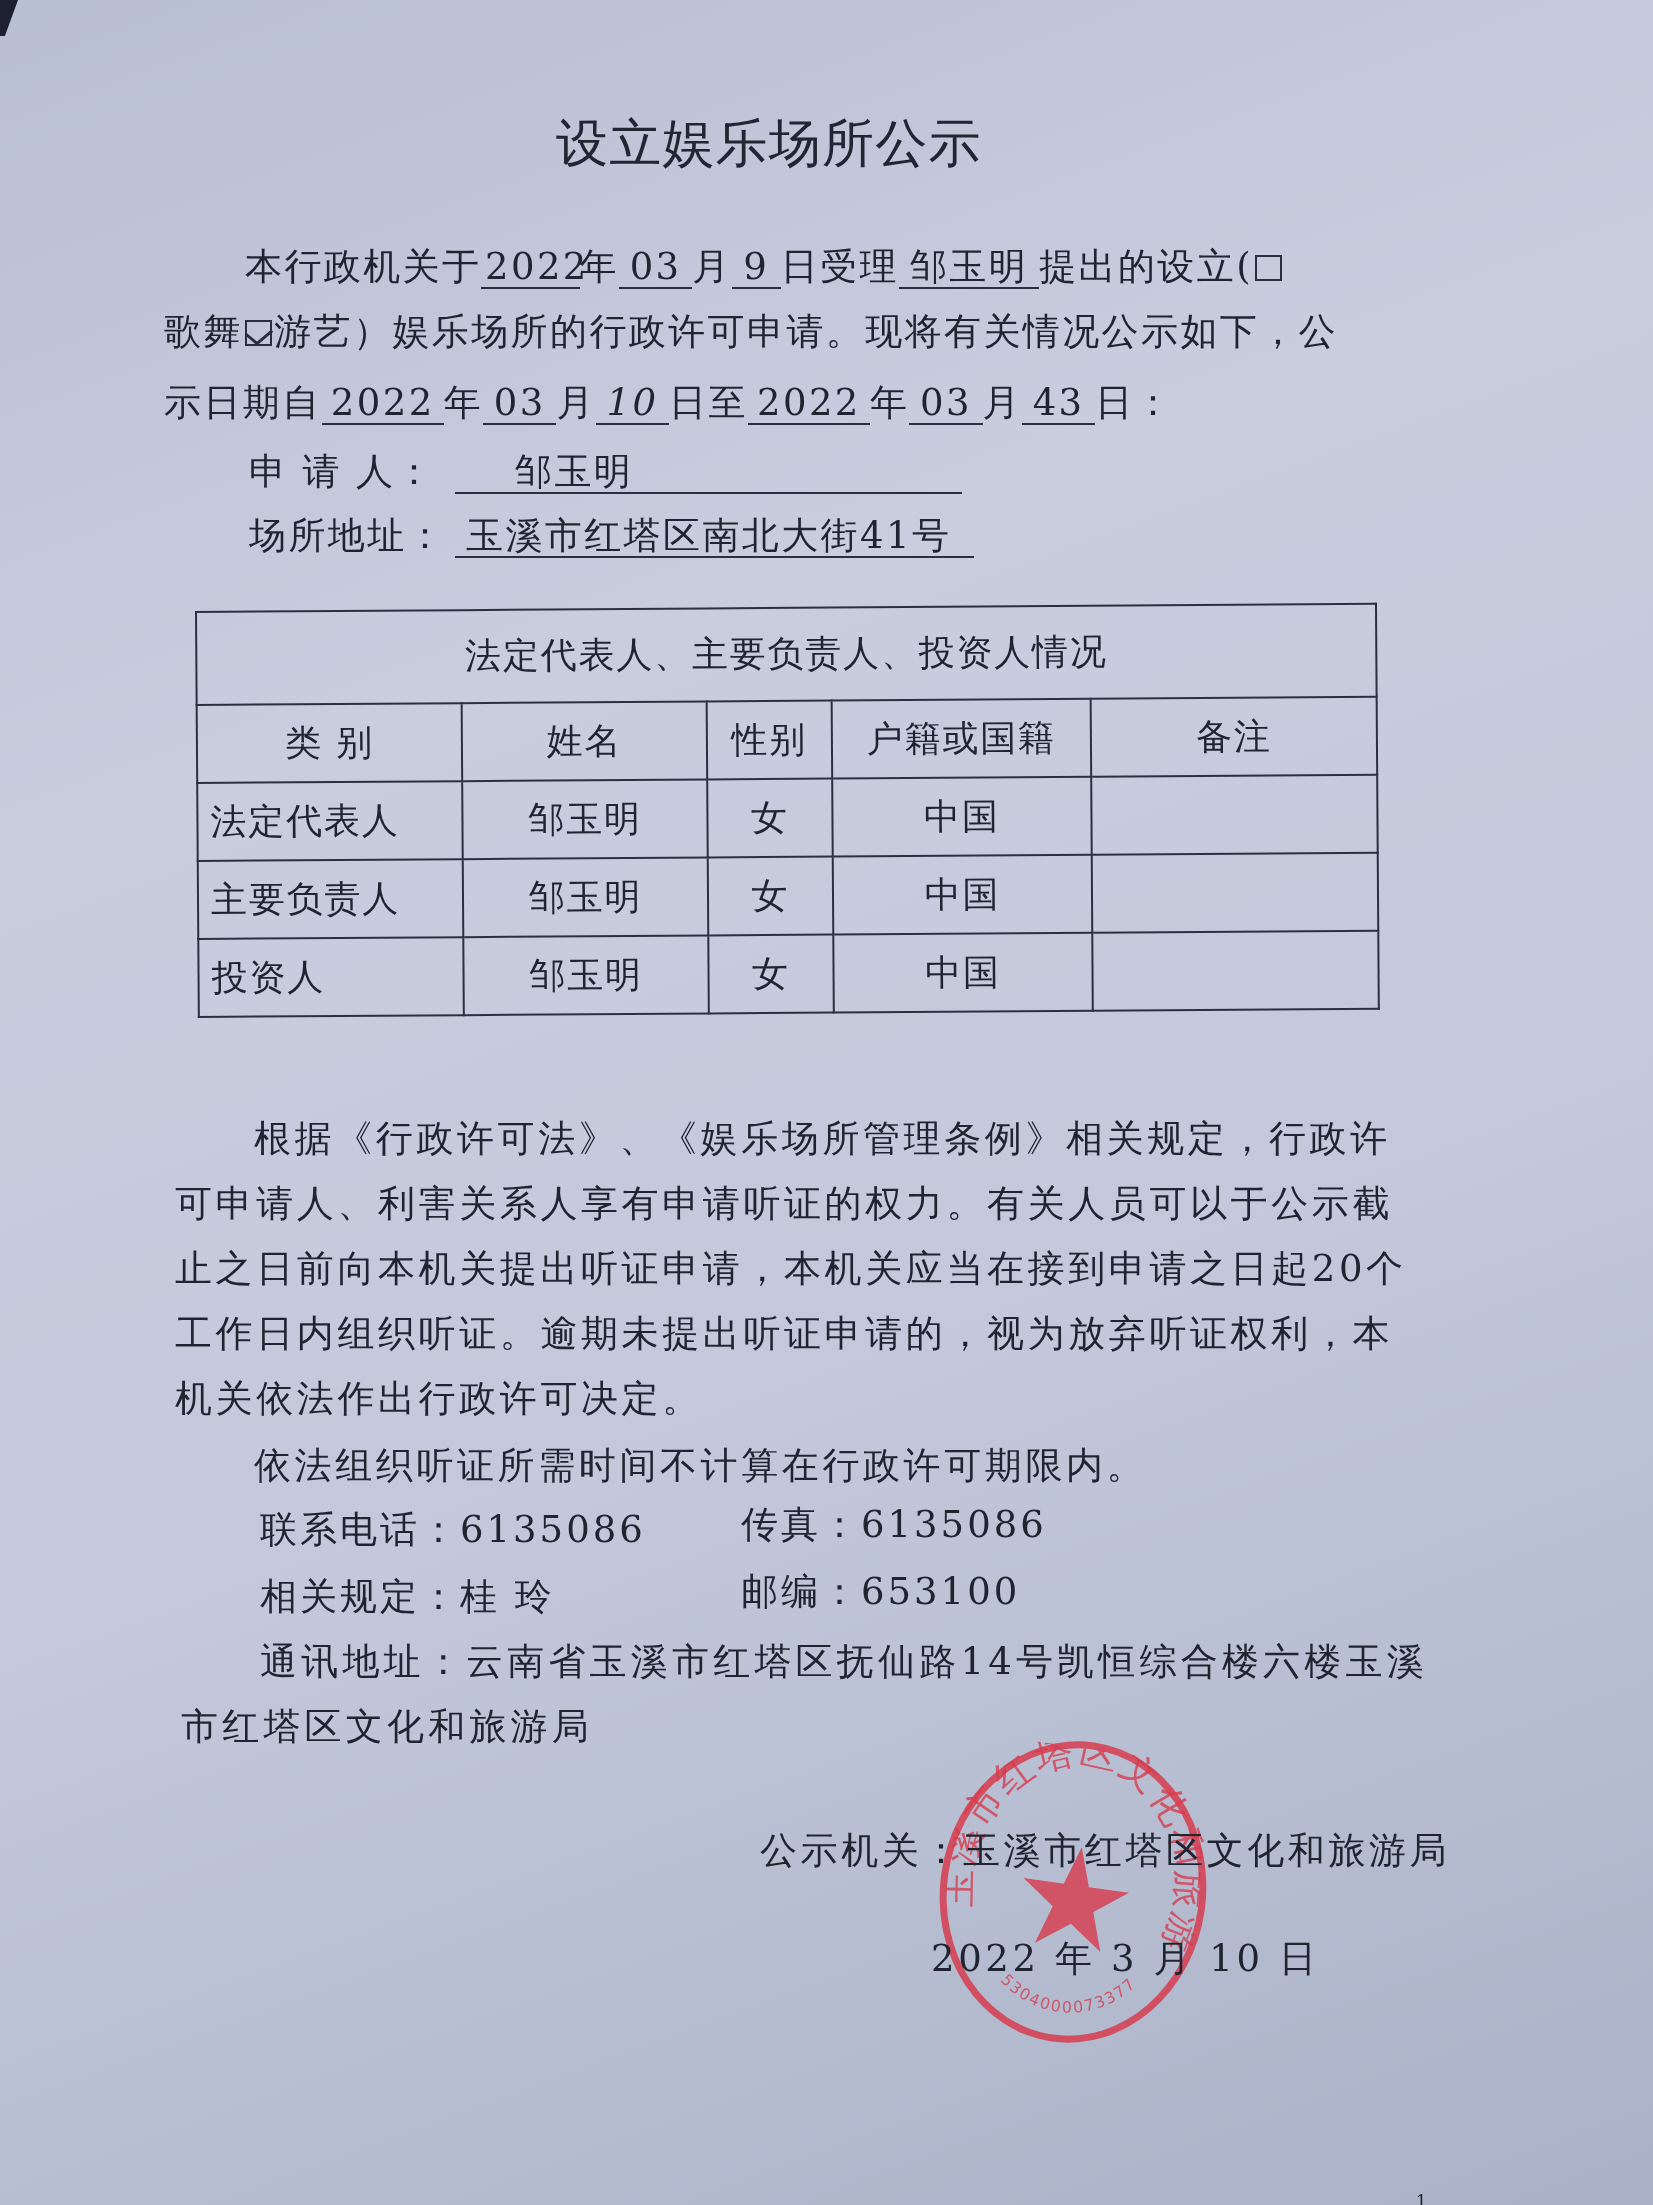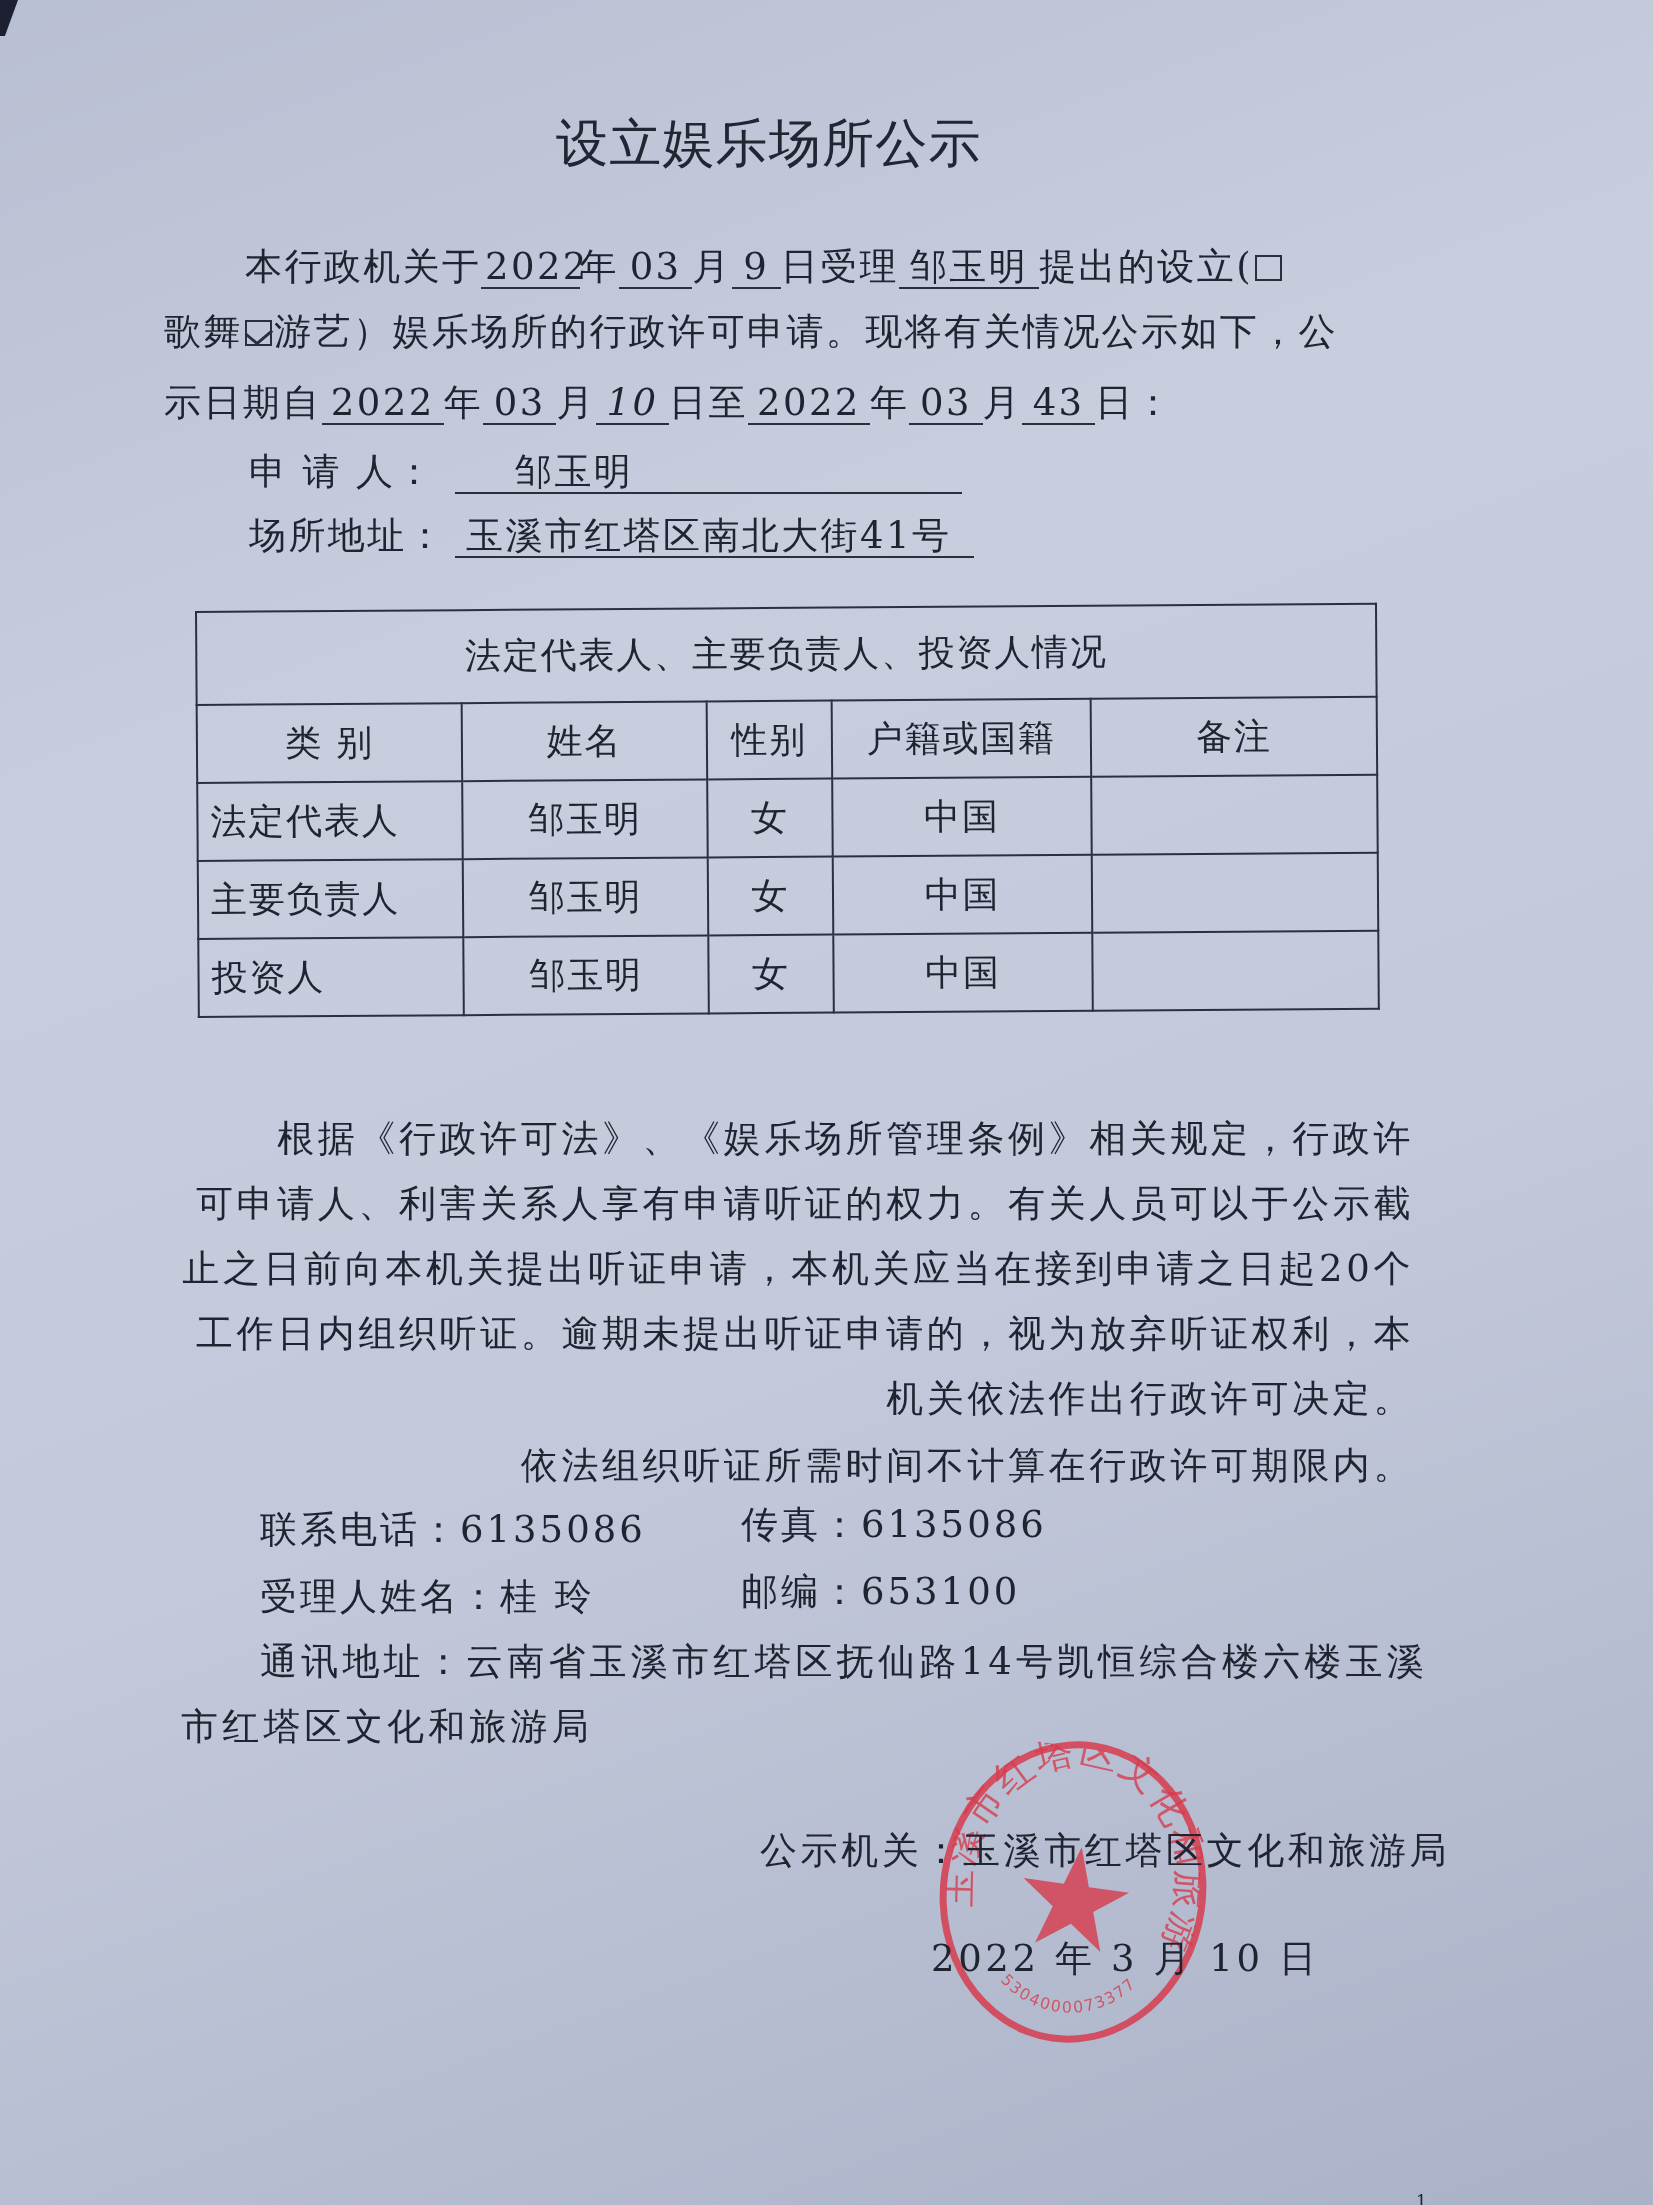--- a/index.html
+++ b/index.html
@@ -119,21 +119,21 @@
     .col-5 { width: 287px; }
 
     .para {
       position: absolute;
       left: 175px;
       width: 1239px;
       font-size: 37px;
       line-height: 65px;
       letter-spacing: 3.6px;
     }
-    .indent { text-indent: 79px; text-align: right; }
+    .indent { text-indent: 79px; }
 
     .contact-row {
       position: absolute;
       font-size: 37px;
       letter-spacing: 3px;
       white-space: nowrap;
     }
     
     .stamp {
       position: absolute;
@@ -262,21 +262,21 @@
 
   <div class="para indent" style="top:1433px;">依法组织听证所需时间不计算在行政许可期限内。</div>
 
   <div class="contact-row" style="left:260px; top:1505px;">
     <span>联系电话：</span><span>6135086</span>
   </div>
   <div class="contact-row" style="left:741px; top:1500px;">
     <span>传真：</span><span>6135086</span>
   </div>
   <div class="contact-row" style="left:260px; top:1572px;">
-    <span>受理人姓名：</span><span>桂  玲</span>
+    <span>相关规定：</span><span>桂  玲</span>
   </div>
   <div class="contact-row" style="left:741px; top:1567px;">
     <span>邮编：</span><span>653100</span>
   </div>
   <div class="para" style="left:181px; top:1629px; width:1257px; text-indent:79px; letter-spacing:4.2px;">
     <span>通讯地址：</span><span>云南省玉溪市红塔区抚仙路14号凯恒综合楼六楼玉溪市红塔区文化和旅游局</span>
   </div>
 
   <div class="stamp">
     <svg class="stamp-arc" viewBox="0 0 416 476">

